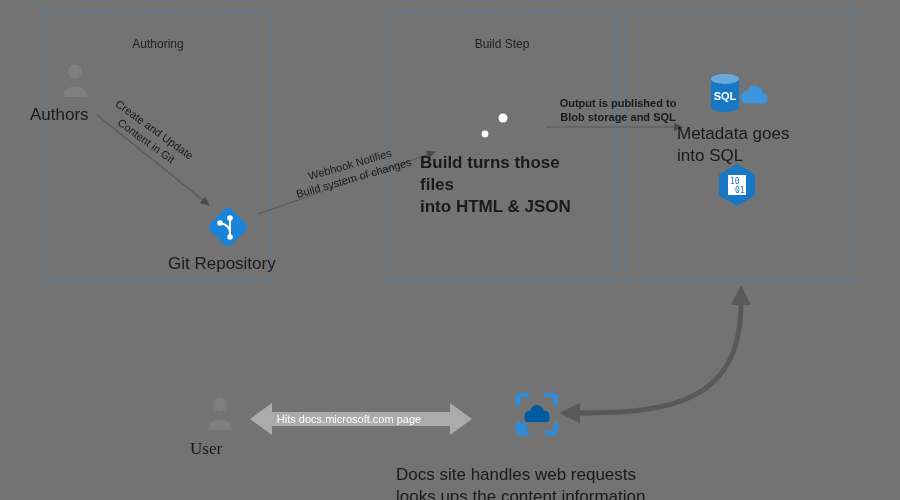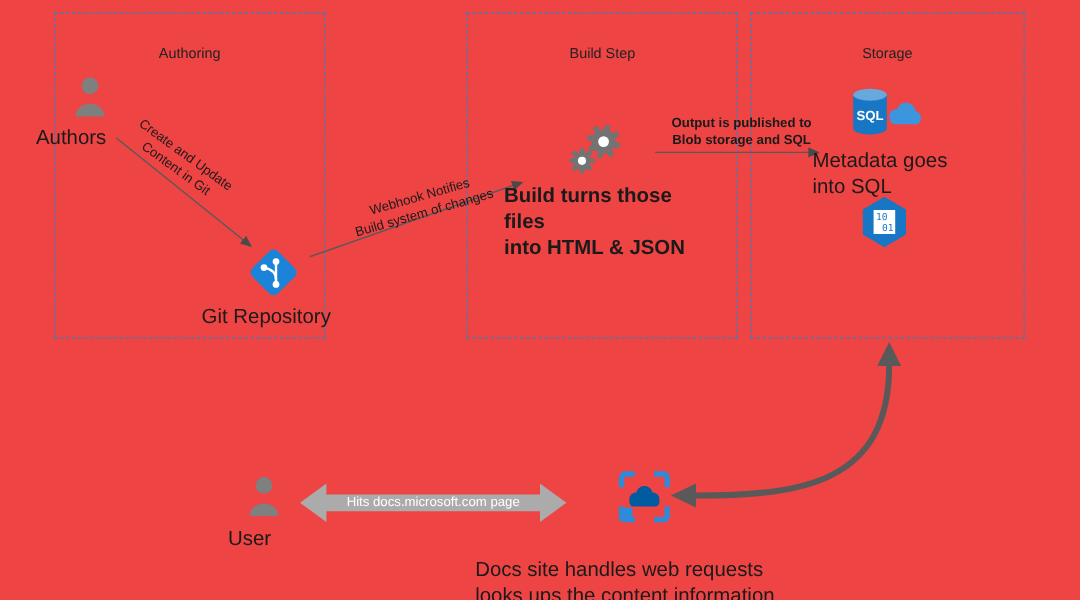--- a/index.html
+++ b/index.html
@@ -1,18 +1,18 @@
 <!DOCTYPE html>
 <html><head>
 <meta charset="utf-8">
 <style>
   * { margin:0; padding:0; box-sizing:border-box; }
   body { background:#ffffff; }
   #stage {
-    position:relative; width:900px; height:500px; background:#ef4444;
+    position:relative; width:900px; height:500px; background:#737373;
     font-family:"Liberation Sans", sans-serif; color:#1a1a1a; overflow:hidden;
   }
   .frame { position:absolute; border:1px dashed #3D7EBB; background:transparent; }
   .title { position:absolute; font-size:12px; text-align:center; color:#222; }
   .label { position:absolute; font-size:17px; line-height:1.3; text-align:left; white-space:pre-line; color:#1a1a1a; }
   .edge  { position:absolute; font-size:11px; line-height:1.25; text-align:center; white-space:pre-line; color:#1a1a1a; }
   .abs   { position:absolute; }
   .band-text { position:absolute; font-size:11px; color:#fff; text-align:center; }
   svg text { font-family:"Liberation Sans", sans-serif; }
   .mono text { font-family:"DejaVu Sans Mono", monospace; }
@@ -41,21 +41,20 @@
 
     <polygon points="250,419 272,403 272,412 450,412 450,403 472,419 450,435 450,426 272,426 272,435" fill="#ABABAB"></polygon>
 
     <path d="M 580 413 C 670 413, 741 402, 741 304" stroke="#595959" stroke-width="5" fill="none" stroke-linecap="round"></path>
     <polygon points="559,413 580,403 580,423" fill="#595959"></polygon>
     <polygon points="741,285 731,305 751,305" fill="#595959"></polygon>
   </svg>
 
   <div class="title" style="left:45px; top:37px; width:226px;">Authoring</div>
   <div class="title" style="left:389px; top:37px; width:226px;">Build Step</div>
-  <div class="title" style="left:625px; top:37px; width:229px;">Storage</div>
 
   <svg class="abs" style="left:57px; top:61px;" width="36" height="38" viewBox="-18 -19 36 38">
     <g fill="#7F7F7F">
       <circle cx="0" cy="-8.5" r="7"></circle>
       <path d="M -12 17 a 12 10.5 0 0 1 24 0 z"></path>
     </g>
   </svg>
   <div class="label" style="left:30px; top:104px; width:90px;">Authors</div>
 
   <svg class="abs" style="left:204px; top:203px;" width="48" height="48" viewBox="-24 -24 48 48">
@@ -122,23 +121,23 @@
     <text x="14" y="21.5" font-size="8" fill="#1777C4">10</text>
     <text x="19" y="30.5" font-size="8" fill="#1777C4">01</text>
   </svg>
 
   <svg class="abs" style="left:202px; top:394px;" width="36" height="38" viewBox="-18 -19 36 38">
     <g fill="#7F7F7F">
       <circle cx="0" cy="-8.5" r="7"></circle>
       <path d="M -12 17 a 12 10.5 0 0 1 24 0 z"></path>
     </g>
   </svg>
-  <div class="label" style="left:190px; top:438px; width:60px;">User</div>
+  <div class="label" style="left:190px; top:438px; width:60px;font-family:Liberation Serif, serif;">User</div>
 
-  <div class="band-text" style="left:262px; top:413px; width:198px;">Hits docs.microsoft.com page</div>
+  <div class="band-text" style="left:250px; top:413px; width:198px;">Hits docs.microsoft.com page</div>
 
   <svg class="abs" style="left:515px; top:392px;" width="44" height="44" viewBox="0 0 44 44">
     <g stroke="#2E8BD8" stroke-width="4.5" fill="none">
       <path d="M 3 14 V 6 a 3 3 0 0 1 3 -3 h 8"></path>
       <path d="M 30 3 h 8 a 3 3 0 0 1 3 3 v 8"></path>
       <path d="M 41 30 v 8 a 3 3 0 0 1 -3 3 h -8"></path>
       <path d="M 14 41 h -8 a 3 3 0 0 1 -3 -3 v -8"></path>
     </g>
     <rect x="1" y="31" width="11" height="11" fill="#2E8BD8"></rect>
     <g fill="#005BA1">

